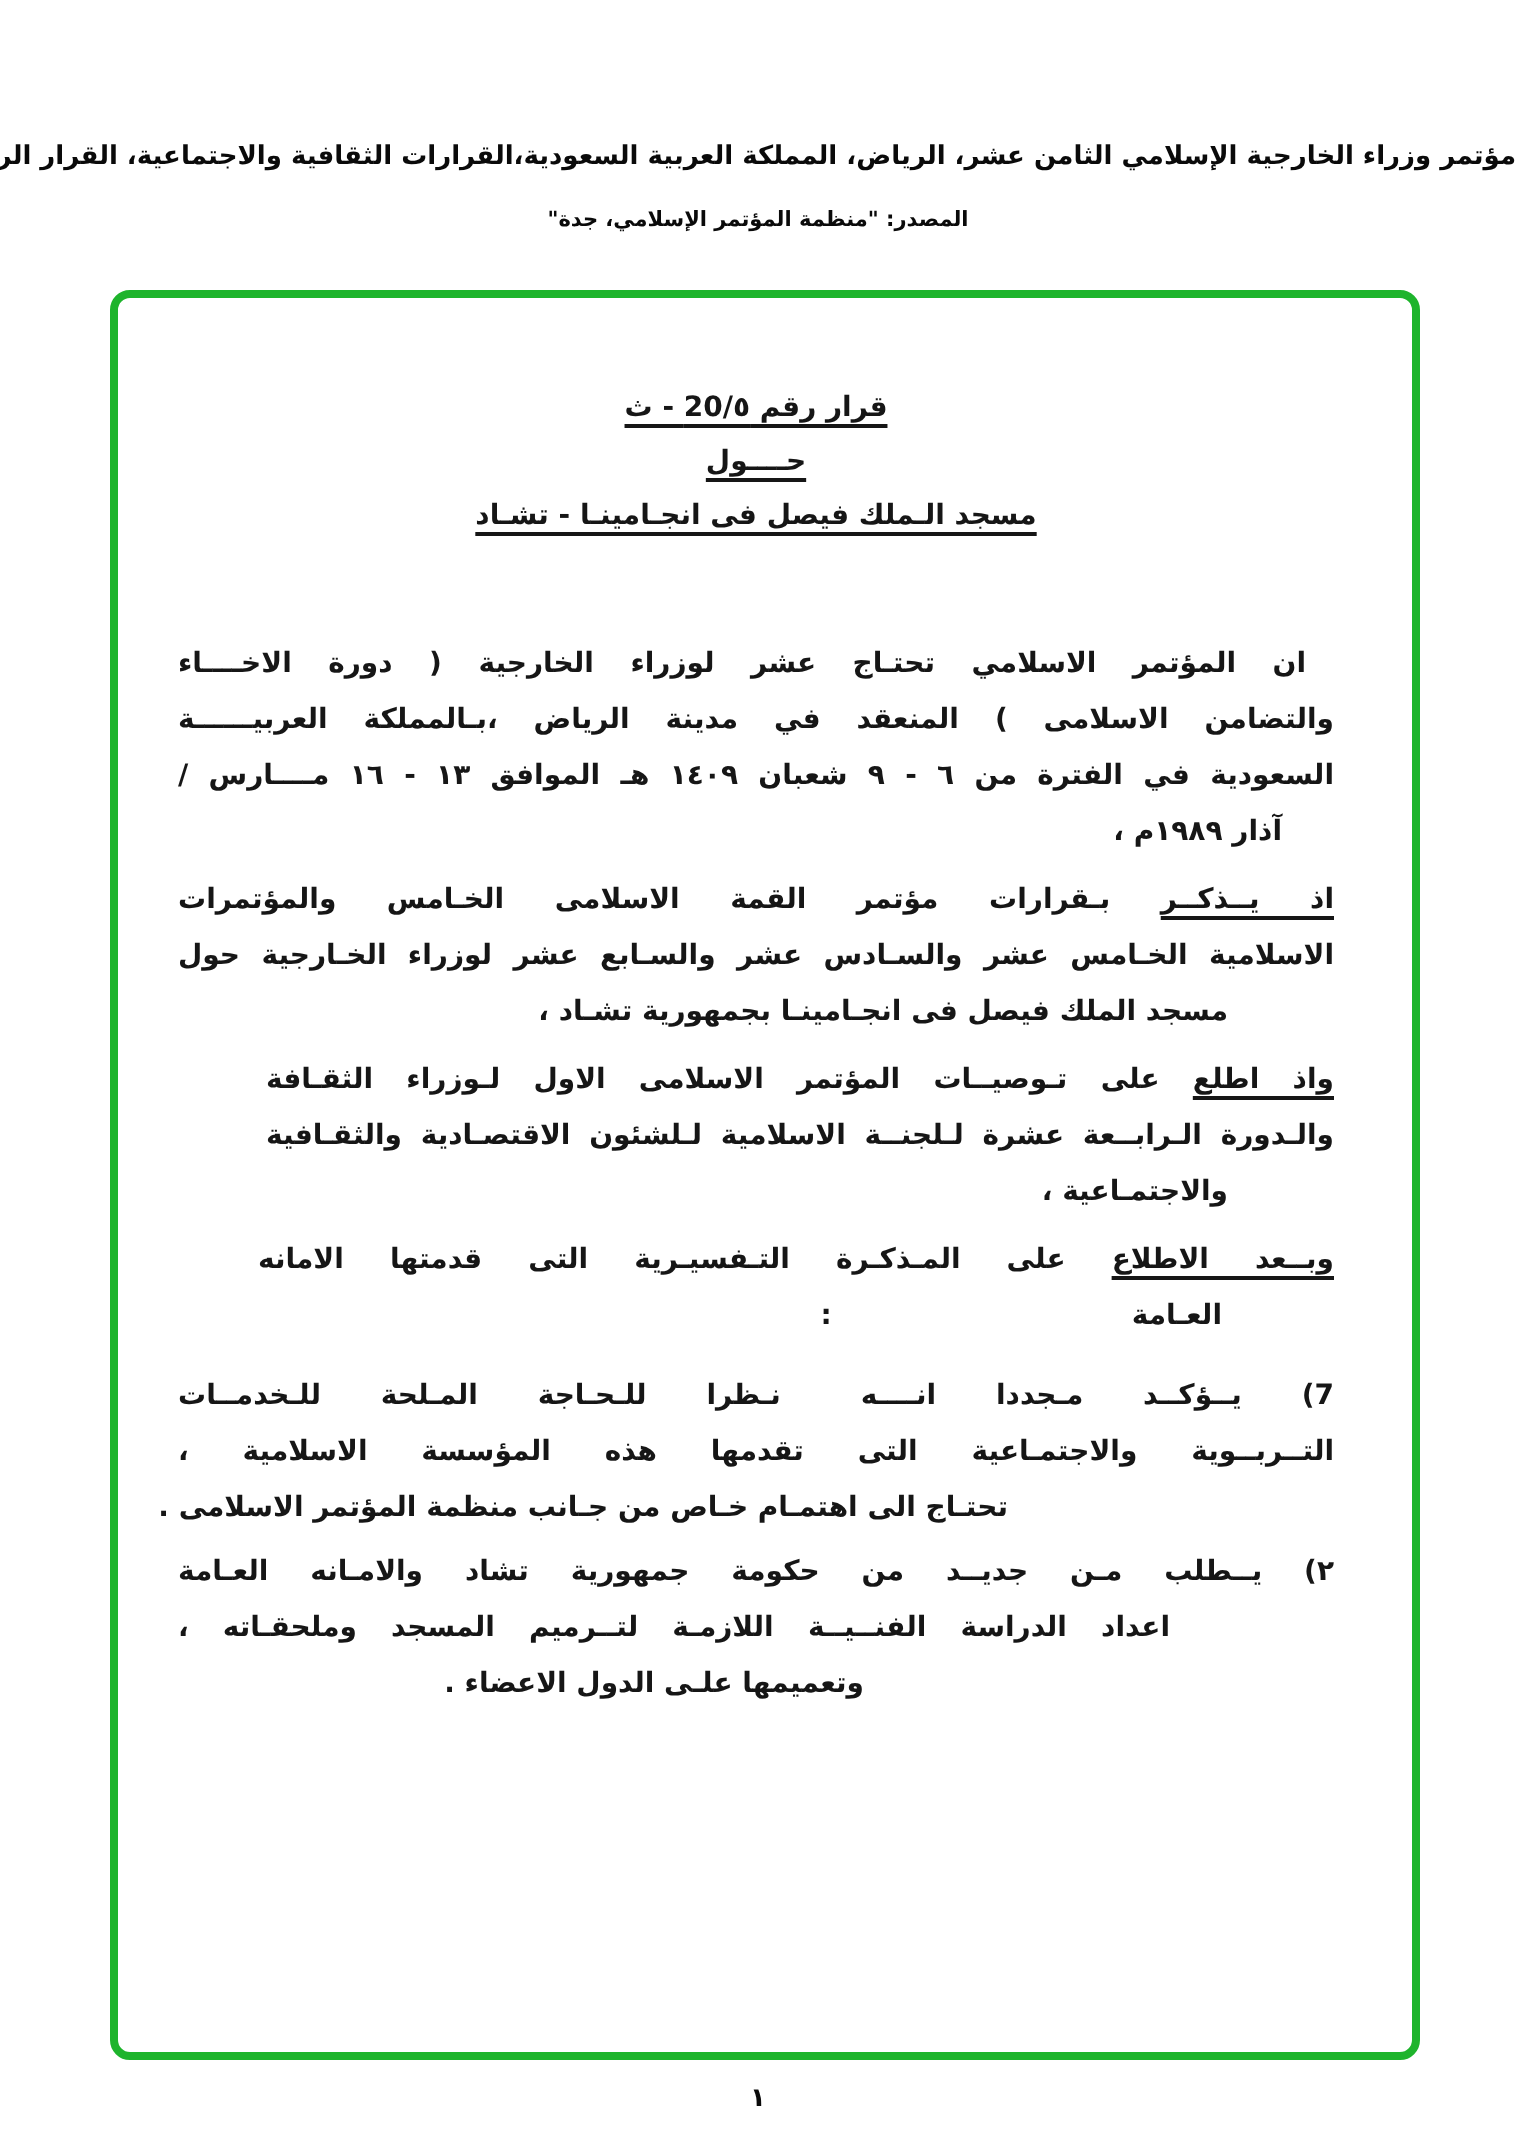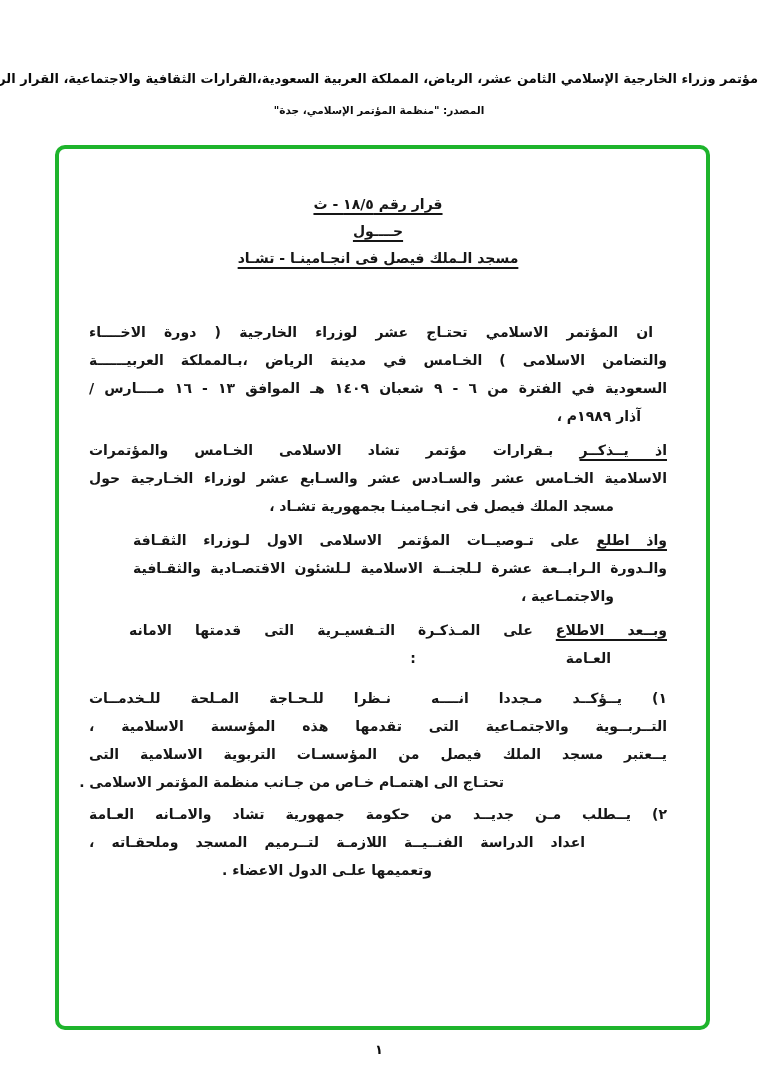--- a/index.html
+++ b/index.html
@@ -46,48 +46,47 @@
 </head>
 <body>
 
 <div class="top-header" data-name="document-header-citation">مؤتمر وزراء الخارجية الإسلامي الثامن عشر، الرياض، المملكة العربية السعودية،القرارات الثقافية والاجتماعية، القرار الرقم ١٨/٥-ث</div>
 
 <div class="source-line" data-name="document-source-line">المصدر:  "منظمة المؤتمر الإسلامي، جدة"</div>
 
 <div class="frame" data-name="document-frame" style="border-color: rgb(30, 180, 44);">
   <div class="content" data-name="document-body" style="color: rgb(22, 22, 22);">
       <div class="block" data-name="resolution-title">
-        <div class="line center" data-name="doc-line"><span class="u" data-name="doc-text-underlined">قرار رقم ١٨/٥ - ث</span></div>
+        <div class="line center" data-name="doc-line"><span class="u" data-name="doc-text-underlined">قرار رقم 20/٥ - ث</span></div>
         <div class="line center" data-name="doc-line"><span class="u" data-name="doc-text-underlined">حــــول</span></div>
         <div class="line center" data-name="doc-line"><span class="u" data-name="doc-text-underlined">مسجد الـملك فيصل فى انجـامينـا - تشـاد</span></div>
       </div>
       <div class="block" data-name="preamble-1">
         <div class="line stretch" data-name="doc-line" style="padding-right: 14px;"><span data-name="doc-text">ان المؤتمر الاسلامي تحتـاج عشر لوزراء الخارجية ( دورة الاخــــاء</span></div>
-        <div class="line stretch" data-name="doc-line"><span data-name="doc-text">والتضامن الاسلامى ) الخـامس في مدينة الرياض ،بـالمملكة العربيــــــة</span></div>
+        <div class="line stretch" data-name="doc-line"><span data-name="doc-text">والتضامن الاسلامى ) المنعقد في مدينة الرياض ،بـالمملكة العربيــــــة</span></div>
         <div class="line stretch" data-name="doc-line"><span data-name="doc-text">السعودية في الفترة من ٦ - ٩ شعبان ١٤٠٩ هـ الموافق ١٣ - ١٦ مــــارس /</span></div>
         <div class="line" data-name="doc-line" style="padding-right: 26px;"><span data-name="doc-text">آذار ١٩٨٩م ،</span></div>
       </div>
       <div class="block" data-name="preamble-2">
-        <div class="line stretch" data-name="doc-line"><span class="u" data-name="doc-text-underlined">اذ يــذكــر</span><span data-name="doc-text"> بـقرارات مؤتمر تشاد الاسلامى الخـامس والمؤتمرات</span></div>
+        <div class="line stretch" data-name="doc-line"><span class="u" data-name="doc-text-underlined">اذ يــذكــر</span><span data-name="doc-text"> بـقرارات مؤتمر القمة الاسلامى الخـامس والمؤتمرات</span></div>
         <div class="line stretch" data-name="doc-line"><span data-name="doc-text">الاسلامية الخـامس عشر والسـادس عشر والسـابع عشر لوزراء الخـارجية حول</span></div>
         <div class="line" data-name="doc-line" style="padding-right: 53px;"><span data-name="doc-text">مسجد الملك فيصل فى انجـامينـا بجمهورية تشـاد ،</span></div>
       </div>
       <div class="block" data-name="preamble-3">
         <div class="line stretch" data-name="doc-line"><span class="u" data-name="doc-text-underlined">واذ اطلع</span><span data-name="doc-text"> على تـوصيــات المؤتمر الاسلامى الاول لـوزراء الثقـافة</span></div>
         <div class="line stretch" data-name="doc-line"><span data-name="doc-text">والـدورة الـرابــعة عشرة لـلجنــة الاسلامية لـلشئون الاقتصـادية والثقـافية</span></div>
         <div class="line" data-name="doc-line" style="padding-right: 53px;"><span data-name="doc-text">والاجتمـاعية ،</span></div>
       </div>
       <div class="block" data-name="preamble-4">
         <div class="line stretch" data-name="doc-line"><span class="u" data-name="doc-text-underlined">وبــعد الاطلاع</span><span data-name="doc-text"> على المـذكـرة التـفسيـرية التى قدمتها الامانه</span></div>
         <div class="line" data-name="doc-line" style="padding-right: 56px;"><span data-name="doc-text">العـامة</span><span class="spacer" data-name="doc-gap" style="width: 150px;"></span><span data-name="doc-text">:</span></div>
       </div>
       <div class="block" data-name="operative-1">
-        <div class="line stretch" data-name="doc-line"><span data-name="doc-text">١) يــؤكــد مـجددا انــــه</span><span class="spacer" data-name="doc-gap" style="width: 40px;"></span><span data-name="doc-text">نـظرا للـحـاجة المـلحة للـخدمــات</span></div>
+        <div class="line stretch" data-name="doc-line"><span data-name="doc-text">7) يــؤكــد مـجددا انــــه</span><span class="spacer" data-name="doc-gap" style="width: 40px;"></span><span data-name="doc-text">نـظرا للـحـاجة المـلحة للـخدمــات</span></div>
         <div class="line stretch" data-name="doc-line"><span data-name="doc-text">التــربــوية والاجتمـاعية التى تقدمها هذه المؤسسة الاسلامية ،</span></div>
-        <div class="line stretch" data-name="doc-line"><span data-name="doc-text">يــعتبر مسجد الملك فيصل من المؤسسـات التربوية الاسلامية التى</span></div>
         <div class="line" data-name="doc-line" style="padding-right: 163px;"><span data-name="doc-text">تحتـاج الى اهتمـام خـاص من جـانب منظمة المؤتمر الاسلامى .</span></div>
       </div>
       <div class="block" data-name="operative-2">
         <div class="line stretch" data-name="doc-line"><span data-name="doc-text">٢) يــطلب مـن جديــد من حكومة جمهورية تشاد والامـانه العـامة</span></div>
         <div class="line stretch" data-name="doc-line" style="padding-right: 82px;"><span data-name="doc-text">اعداد الدراسة الفنــيــة اللازمـة لتــرميم المسجد وملحقـاته ،</span></div>
         <div class="line" data-name="doc-line" style="padding-right: 235px;"><span data-name="doc-text">وتعميمها علـى الدول الاعضاء .</span></div>
       </div>
     </div>
 </div>
 

